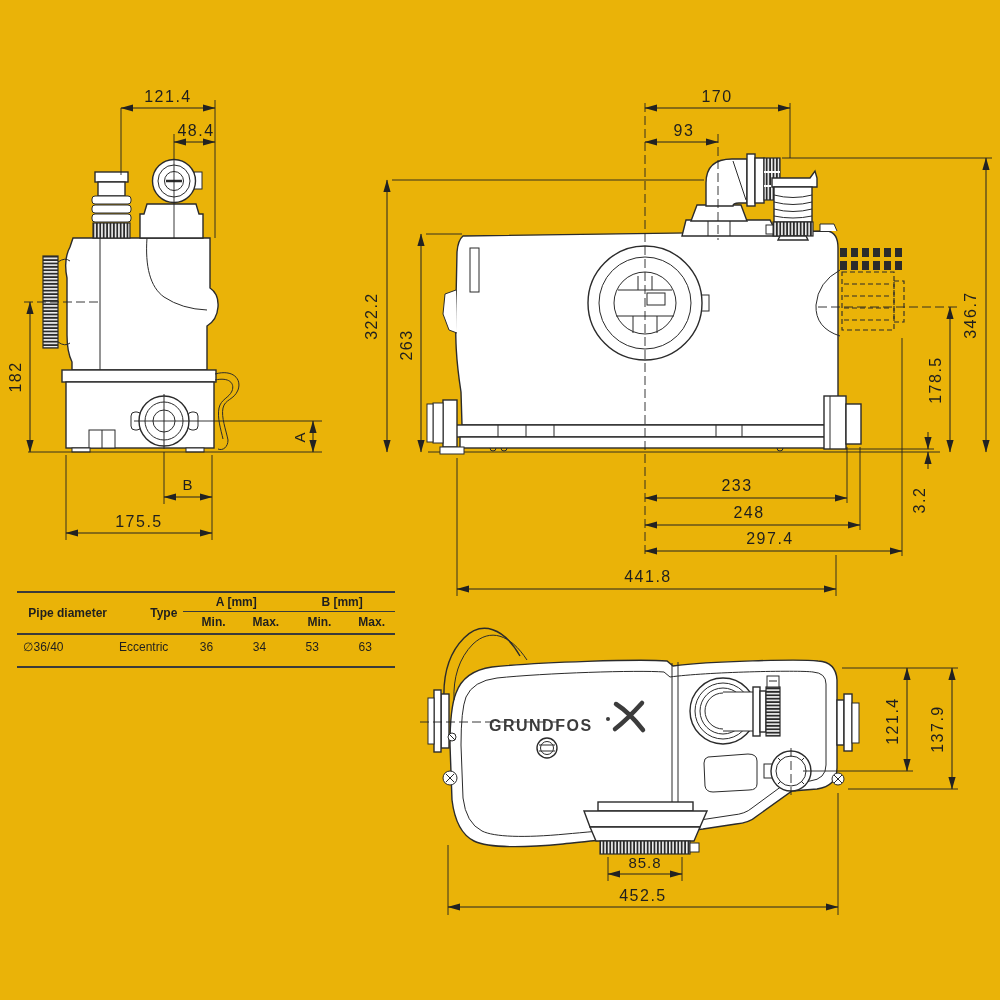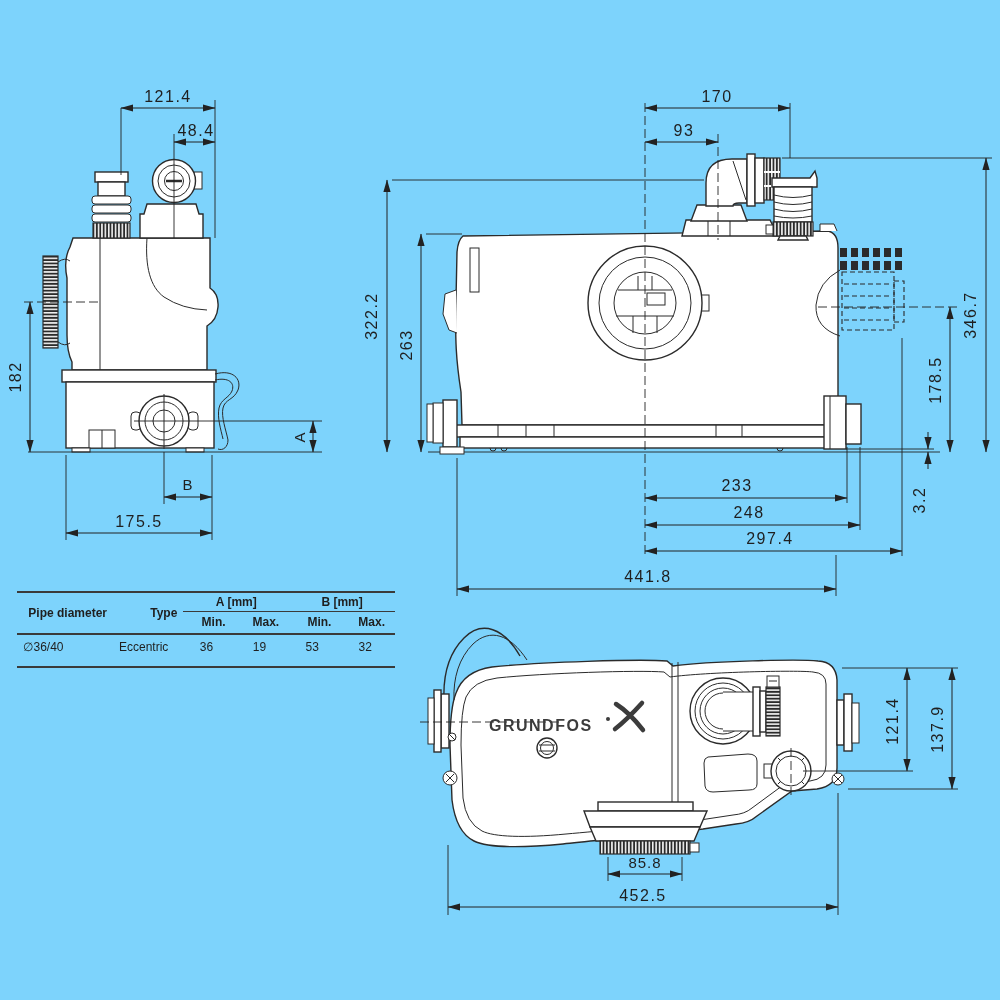--- a/index.html
+++ b/index.html
@@ -1,16 +1,16 @@
 <!DOCTYPE html>
 <html><head>
 <meta charset="utf-8">
 <style>
   html,body{margin:0;padding:0;background:#fff;}
-  .canvas{position:relative;width:1000px;height:1000px;background:#7dd3fc;overflow:hidden;
+  .canvas{position:relative;width:1000px;height:1000px;background:#eab308;overflow:hidden;
           font-family:"Liberation Sans",sans-serif;color:#222;}
   svg{position:absolute;left:0;top:0;}
   .ln{stroke:#2b2b2b;stroke-width:1.4;fill:none;}
   .lnw{stroke:#2b2b2b;stroke-width:1.4;fill:#fff;}
   .thin{stroke:#2b2b2b;stroke-width:1;fill:none;}
   .thinw{stroke:#2b2b2b;stroke-width:1;fill:#fff;}
   .dim{stroke:#222;stroke-width:1;fill:none;}
   .ext{stroke:#222;stroke-width:0.9;fill:none;}
   .cl{stroke:#222;stroke-width:0.9;fill:none;stroke-dasharray:9 4;}
   .hid{stroke:#2b2b2b;stroke-width:1.1;fill:none;stroke-dasharray:5 3;}
@@ -352,20 +352,20 @@
       <th class="mm cn">Max.</th>
       <th class="mm cn">Min.</th>
       <th class="mm cn">Max.</th>
     </tr>
   </thead>
   <tbody>
     <tr>
       <td>∅36/40</td>
       <td>Eccentric</td>
       <td class="num">36</td>
-      <td class="num">19</td>
+      <td class="num">34</td>
       <td class="num">53</td>
-      <td class="num">32</td>
+      <td class="num">63</td>
     </tr>
   </tbody>
 </table>
 
 </div>
 
 </body></html>

